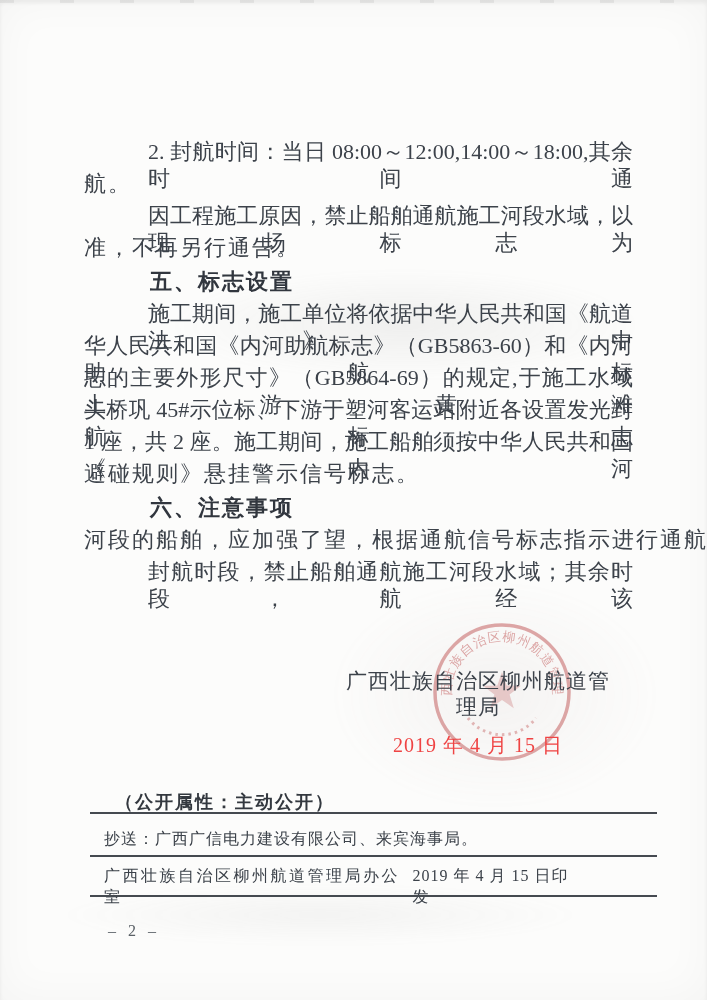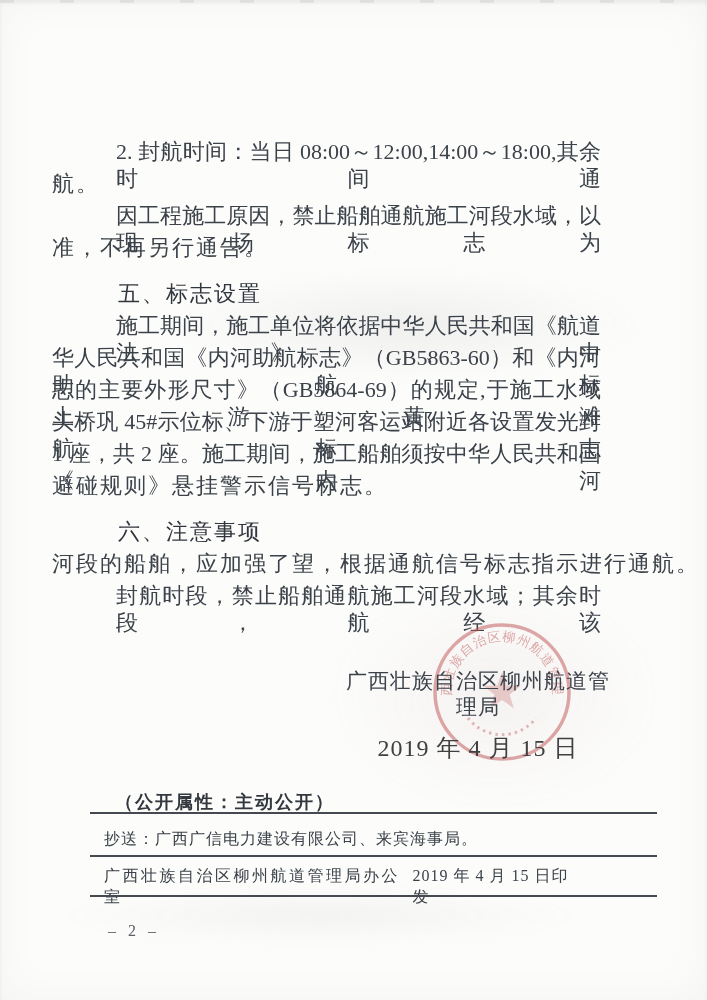--- a/index.html
+++ b/index.html
@@ -23,59 +23,59 @@
   .smudge{position:absolute;border-radius:50%;filter:blur(3px);pointer-events:none;}
   .smudge.s1{left:170px;top:270px;width:470px;height:110px;
     background:radial-gradient(closest-side, rgba(130,130,130,.10), rgba(130,130,130,0));}
   .smudge.s2{left:330px;top:580px;width:330px;height:230px;
     background:radial-gradient(closest-side, rgba(160,140,140,.08), rgba(160,140,140,0));}
   .smudge.s3{left:60px;top:885px;width:520px;height:60px;
     background:radial-gradient(closest-side, rgba(130,130,130,.07), rgba(130,130,130,0));}
 
   
   .doc-body{
-    position:absolute;left:52px;top:138px;width:549px;
+    position:absolute;left:84px;top:138px;width:549px;
   }
   .line{
     height:32px;
     font-size:22px;
     line-height:27px;
     text-align:justify;
     white-space:nowrap;
   }
   .line.fill{
     text-align-last:justify;
     -moz-text-align-last:justify;
     white-space:normal;
   }
   .line.last{letter-spacing:2px;}
   .line.indent{padding-left:64px;}
   .heading{
     height:32px;
-    margin-top:14px;
+    margin-top:2px;
     padding-left:66px;
     font-family:"Liberation Sans","DejaVu Sans",sans-serif;
-    font-weight:normal;
+    font-weight:bold;
     font-size:22px;
     line-height:28px;
     color:#31363e;
     letter-spacing:2px;
   }
 
   
   .signature{
     position:absolute;
     top:668px;right:89px;width:280px;
     text-align:center;
   }
   .signature .agency{
     font-size:21px;letter-spacing:1px;line-height:26px;color:#3c424a;
   }
   .signature .date{
-    margin-top:12px;font-size:24px;letter-spacing:1px;color:#404040;
+    margin-top:12px;font-size:20px;letter-spacing:1px;color:#ef4444;
   }
 
   
   .stamp{
     position:absolute;left:430px;top:620px;width:144px;height:144px;
     opacity:.5;pointer-events:none;
   }
 
   
   .footer-disclosure{

